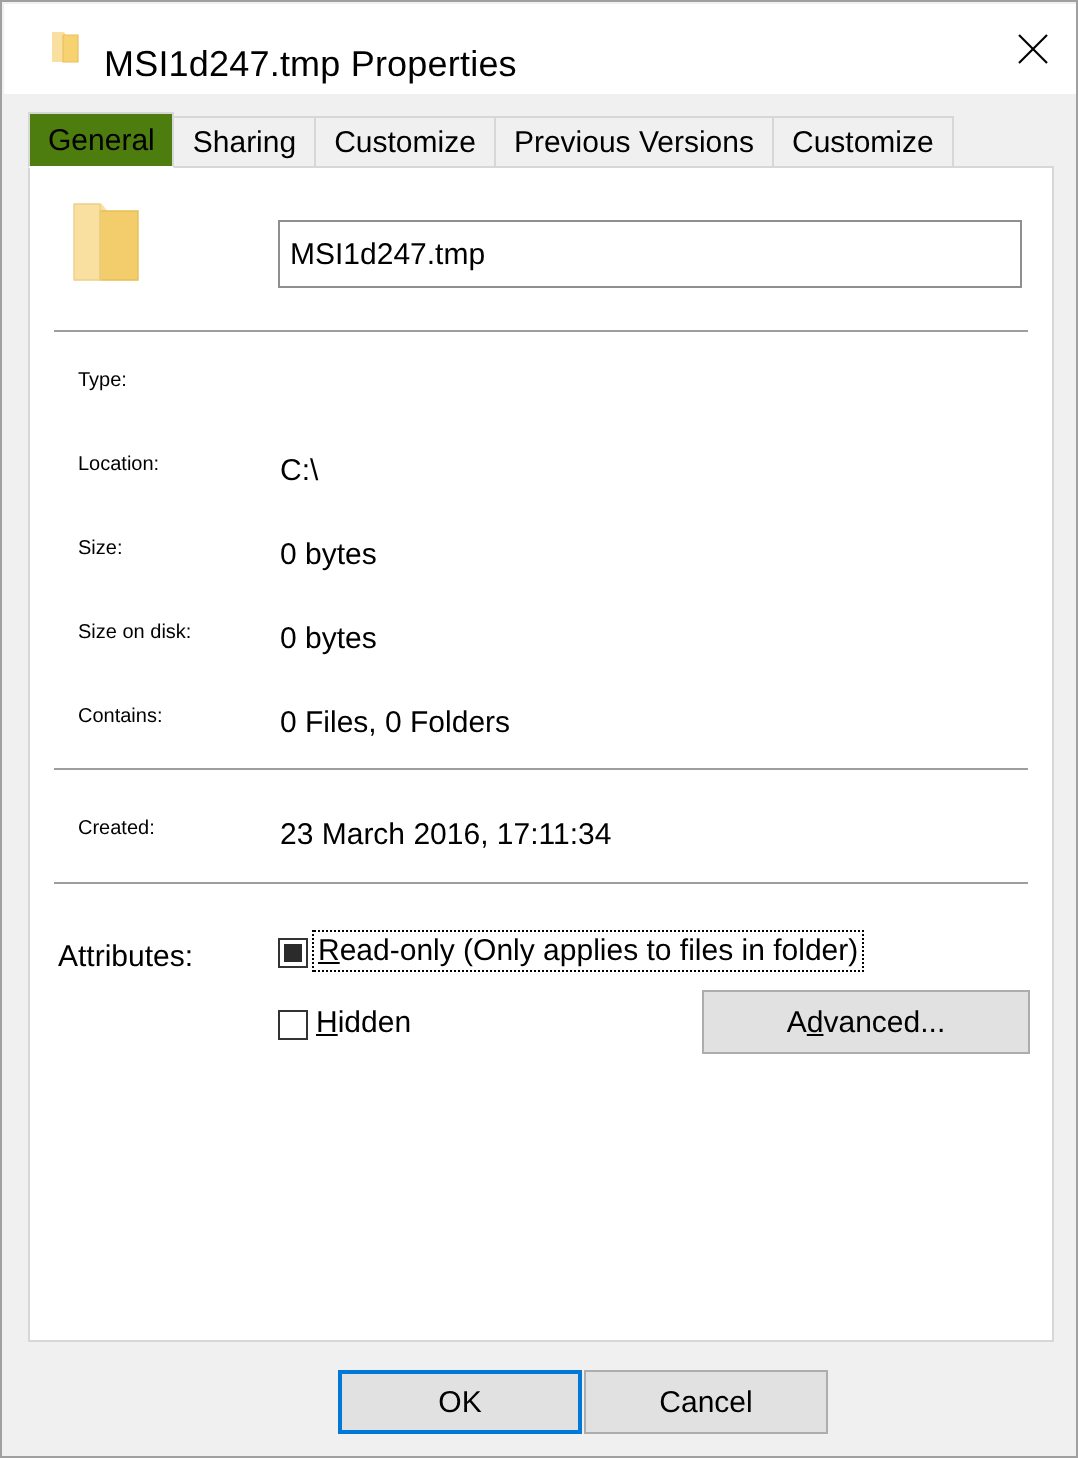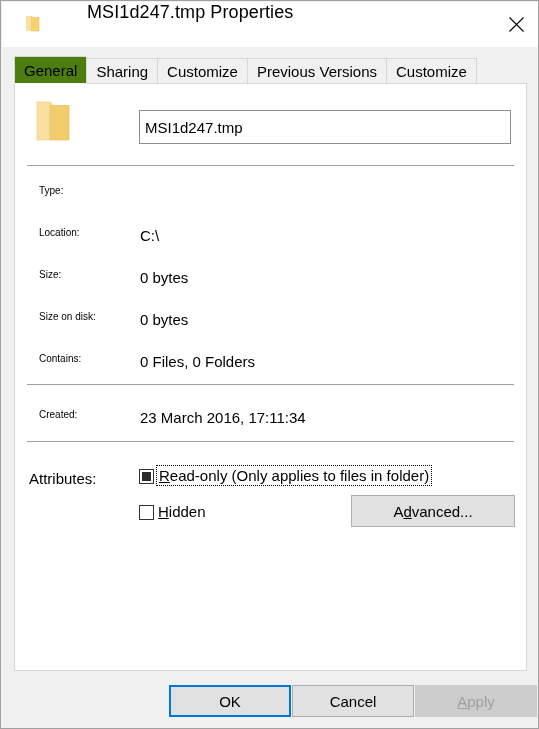--- a/index.html
+++ b/index.html
@@ -33,26 +33,25 @@
     box-sizing: border-box;
   }
   .title-folder-icon {
     position: absolute;
     left: 23px; top: 13px;
     width: 19px; height: 17px;
   }
   .title-text {
     position: absolute;
     left: 50px;
-    top: 0;
+    top: 20px;
     font-size: 18px;
     color: #000000;
     letter-spacing: 0.1px;
     white-space: nowrap;
-    margin-left: 35px;
   }
   .close-btn {
     position: absolute;
     right: 0px; top: 0px;
     width: 46px; height: 45px;
     background: transparent;
     border: none;
     padding: 0;
     cursor: default;
     display: flex;
@@ -340,15 +339,14 @@
     <div class="chk-line chk-hidden">
       <span class="chkbox"></span>
       <span class="chk-text"><u>H</u><span>idden</span></span>
     </div>
 
     <button class="advanced-btn">A<u>d</u><span>vanced...</span></button>
   </div>
 
   <button class="footer-btn btn-ok">OK</button>
   <button class="footer-btn btn-cancel">Cancel</button>
-  <button class="footer-btn btn-apply"><u>A</u><span>pply</span></button>
 
 </div>
 
 </body></html>

